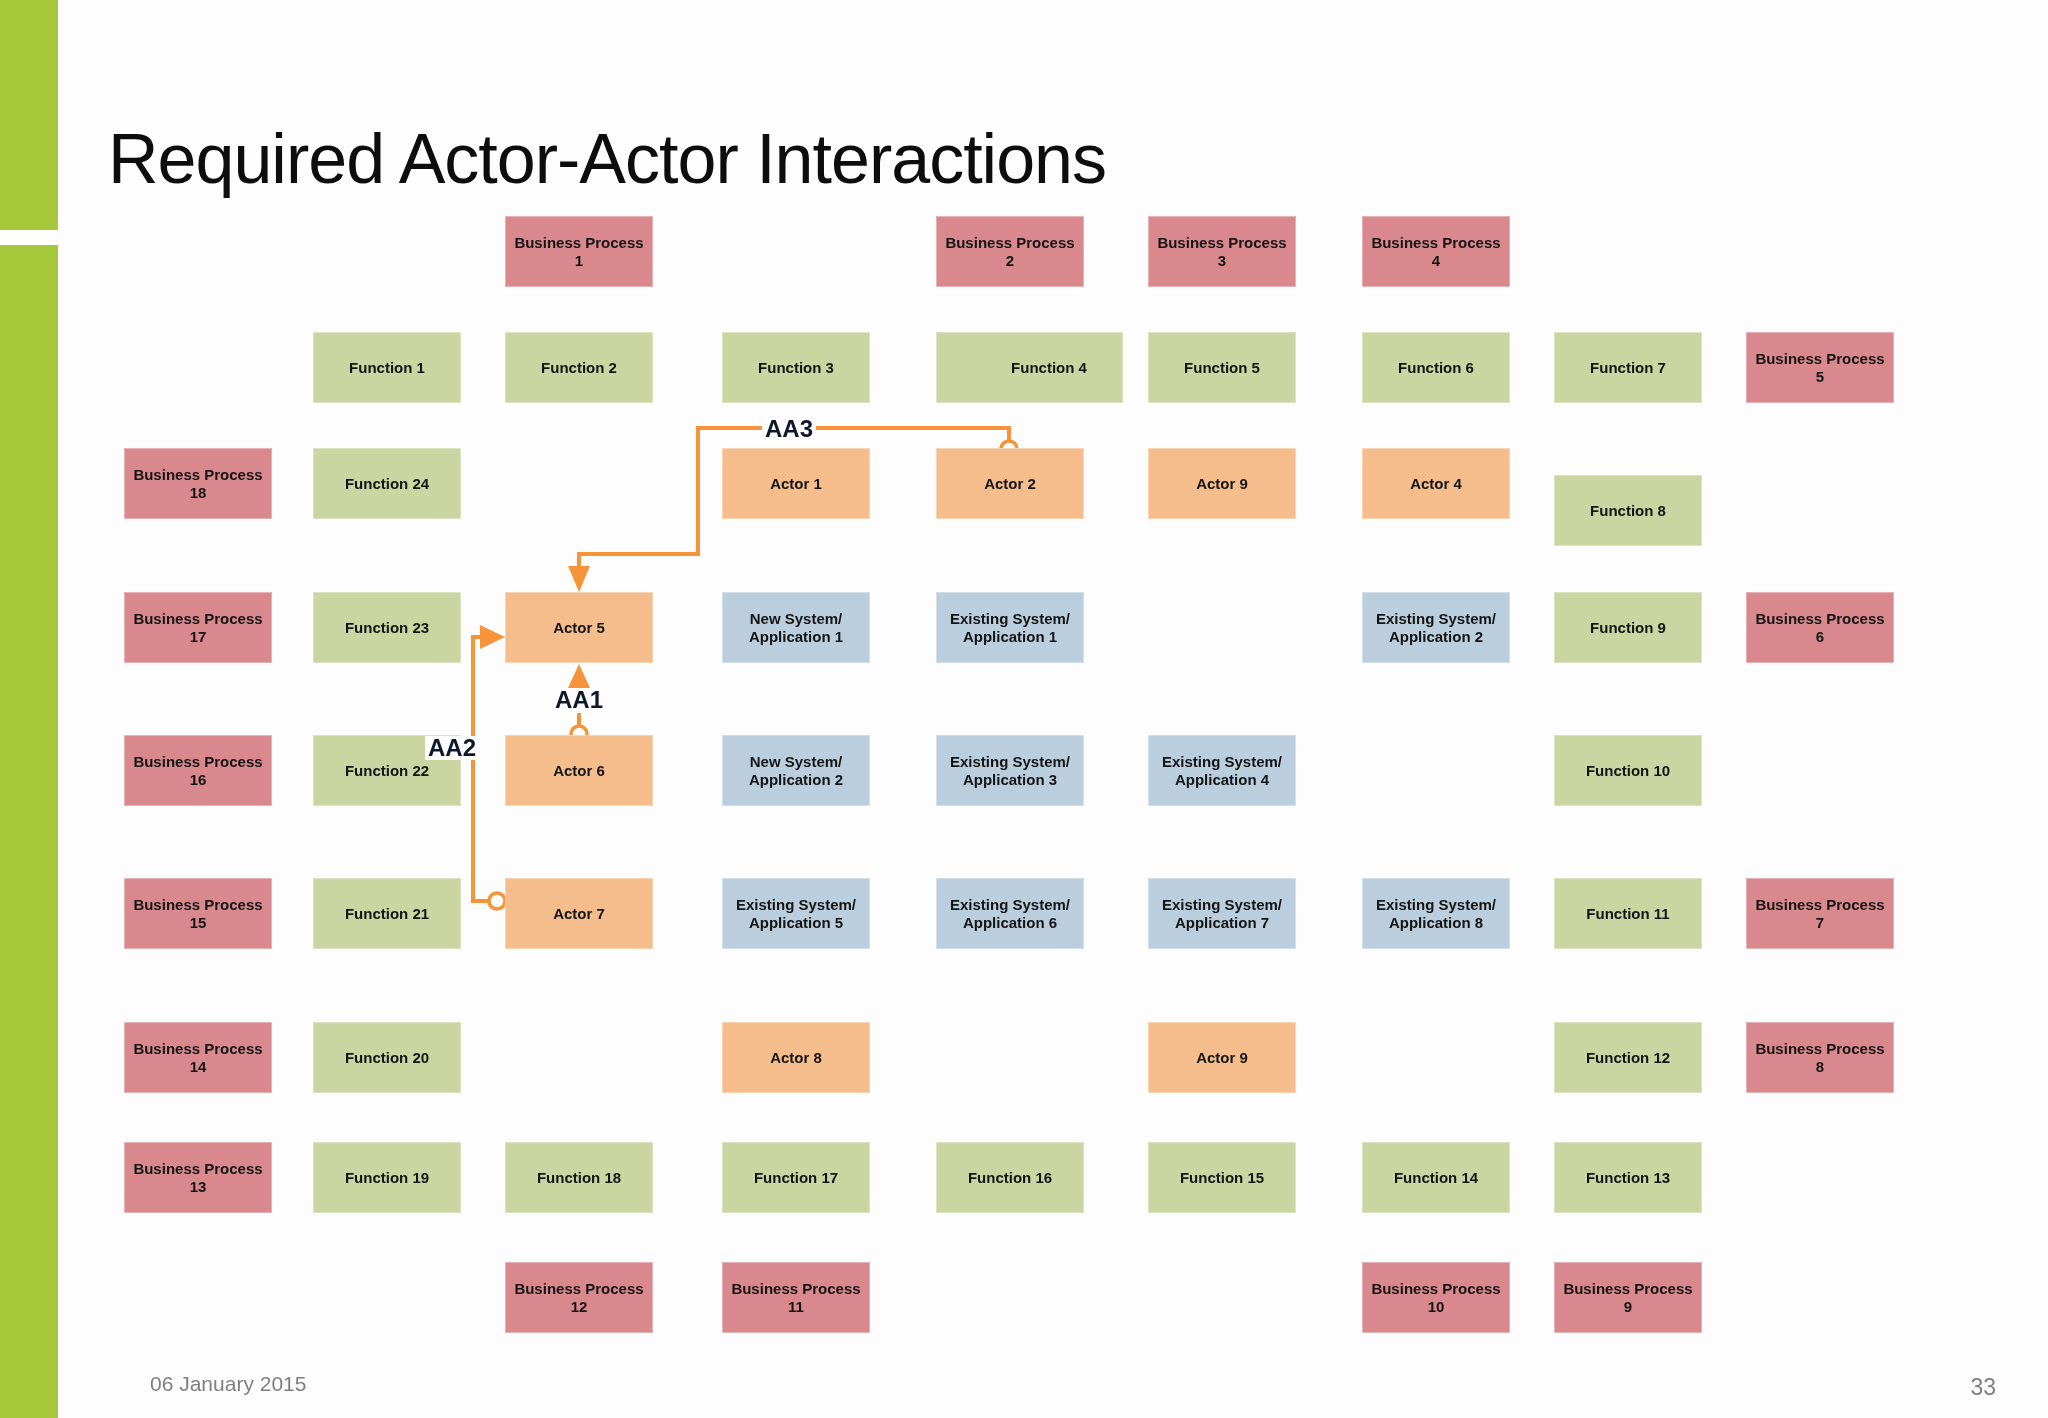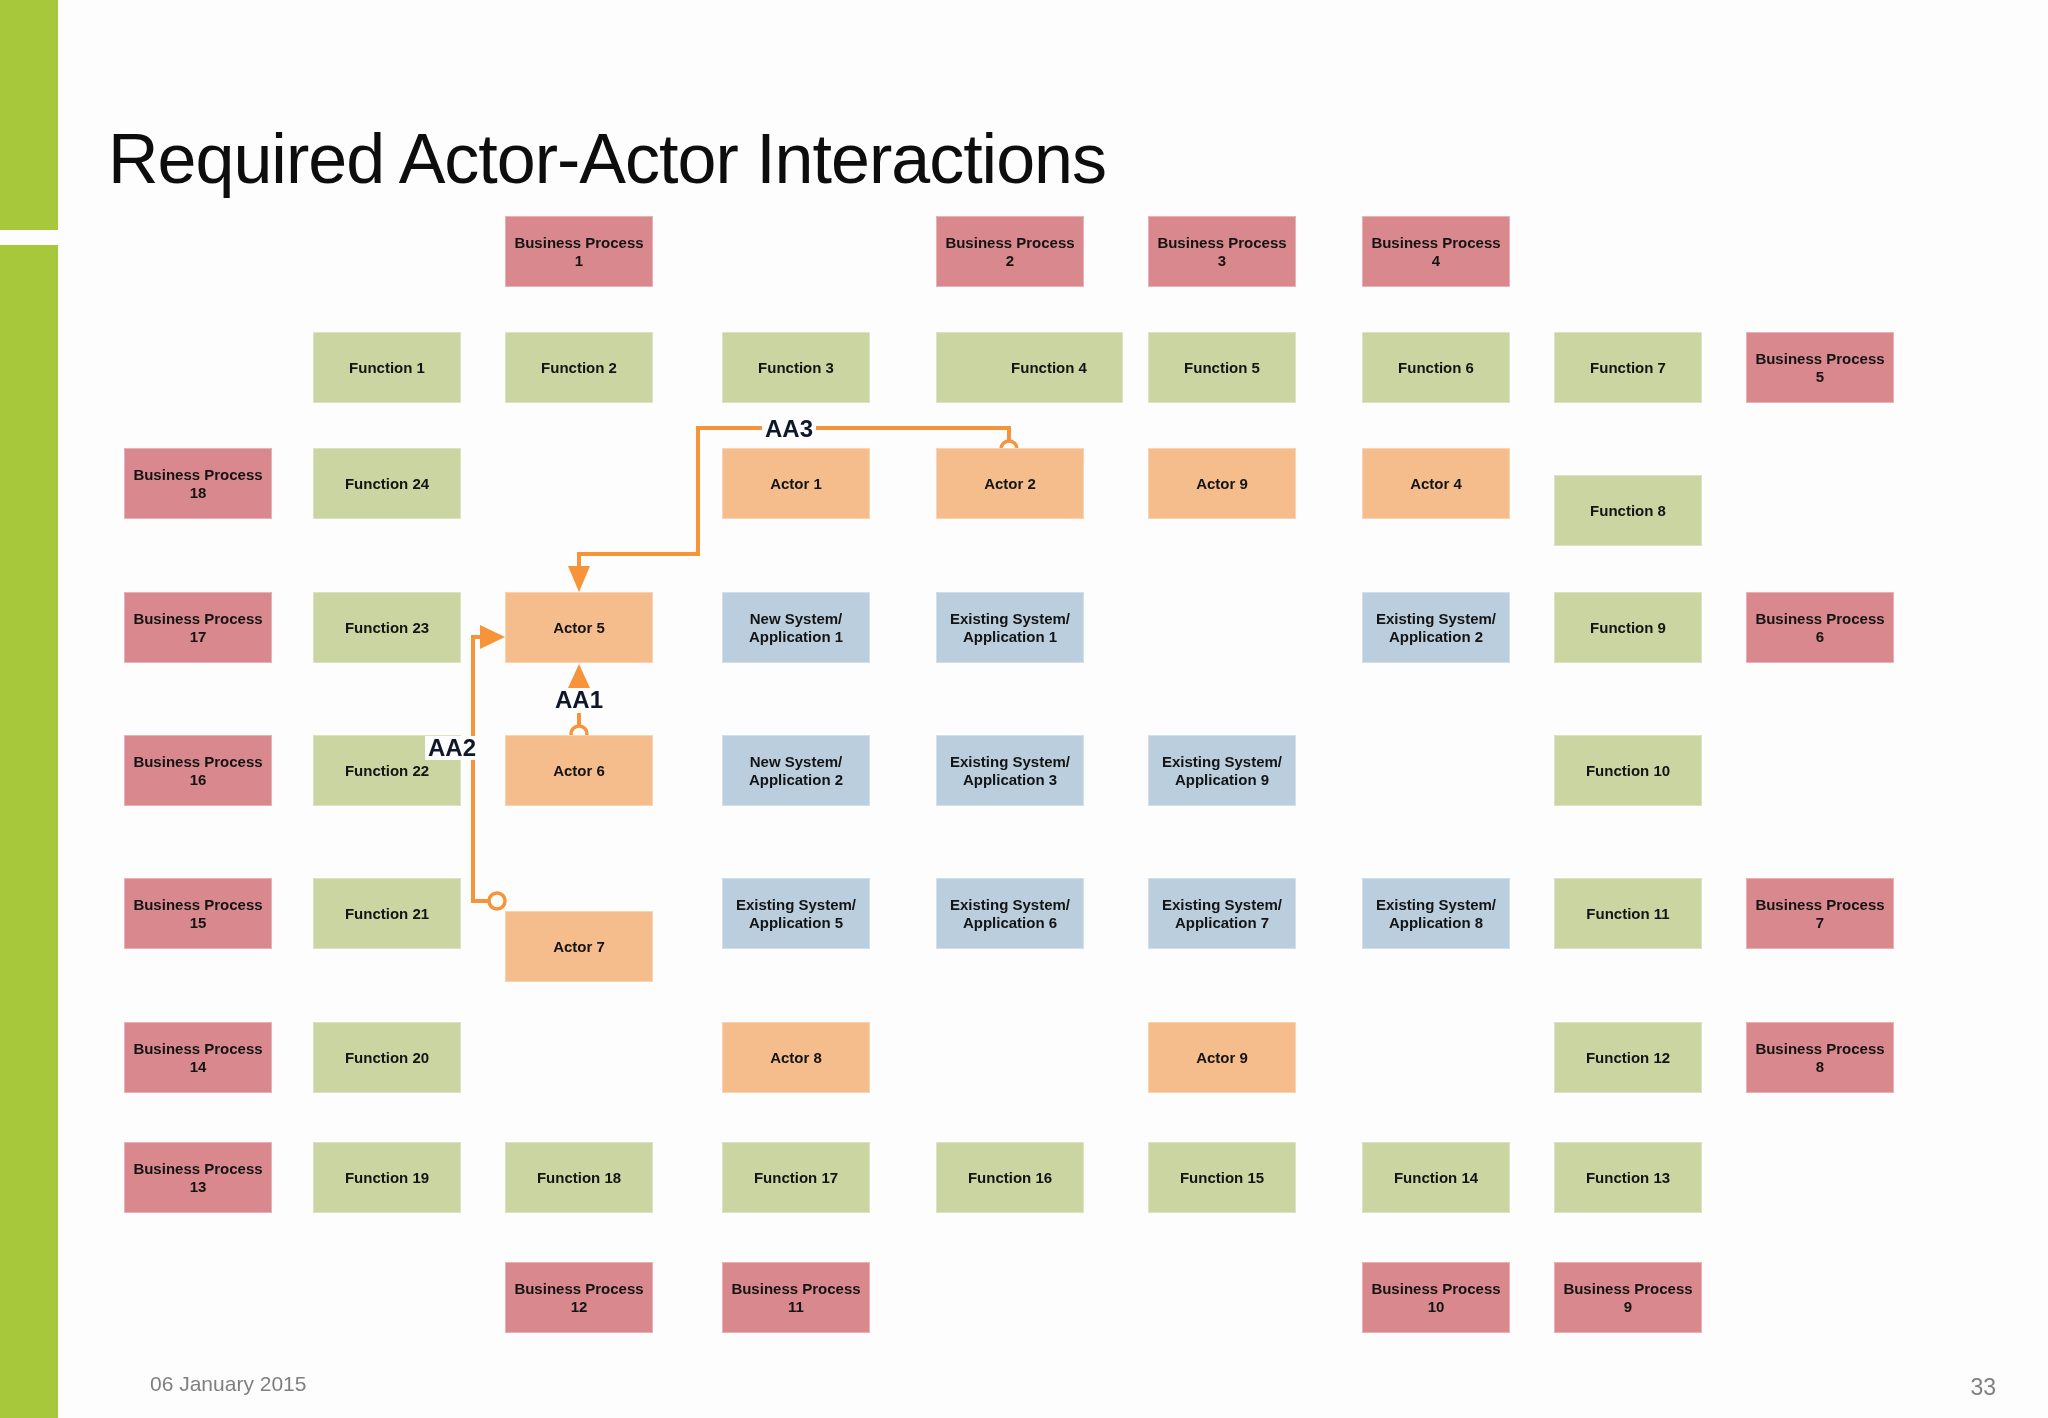--- a/index.html
+++ b/index.html
@@ -169,33 +169,33 @@
       <div class="box sys" style="left: 722px; top: 735px;">
         <span>New System/</span>
         <span>Application 2</span>
       </div>
       <div class="box sys" style="left: 936px; top: 735px;">
         <span>Existing System/</span>
         <span>Application 3</span>
       </div>
       <div class="box sys" style="left: 1148px; top: 735px;">
         <span>Existing System/</span>
-        <span>Application 9</span>
+        <span>Application 4</span>
       </div>
       <div class="box fn" style="left: 1554px; top: 735px;">
         <span>Function 10</span>
       </div>
       <div class="box bp" style="left: 124px; top: 878px;">
         <span>Business Process</span>
         <span>15</span>
       </div>
       <div class="box fn" style="left: 313px; top: 878px;">
         <span>Function 21</span>
       </div>
-      <div class="box actor" style="left: 505px; top: 911px;">
+      <div class="box actor" style="left: 505px; top: 878px;">
         <span>Actor 7</span>
       </div>
       <div class="box sys" style="left: 722px; top: 878px;">
         <span>Existing System/</span>
         <span>Application 5</span>
       </div>
       <div class="box sys" style="left: 936px; top: 878px;">
         <span>Existing System/</span>
         <span>Application 6</span>
       </div>

